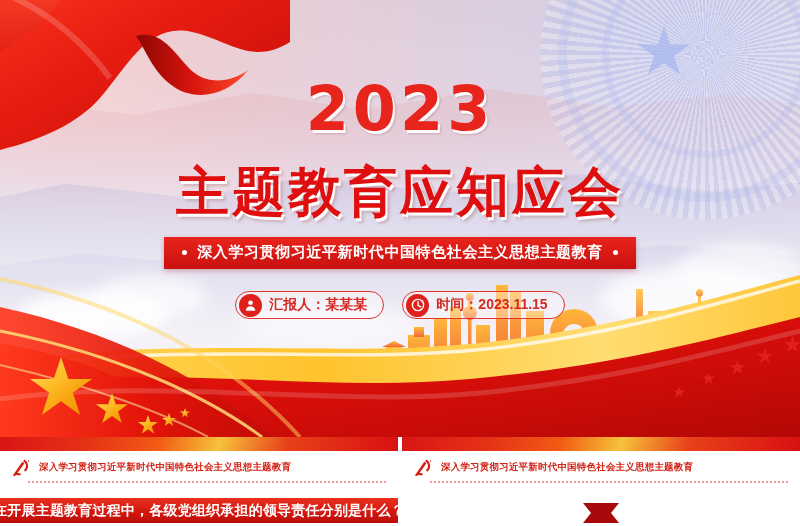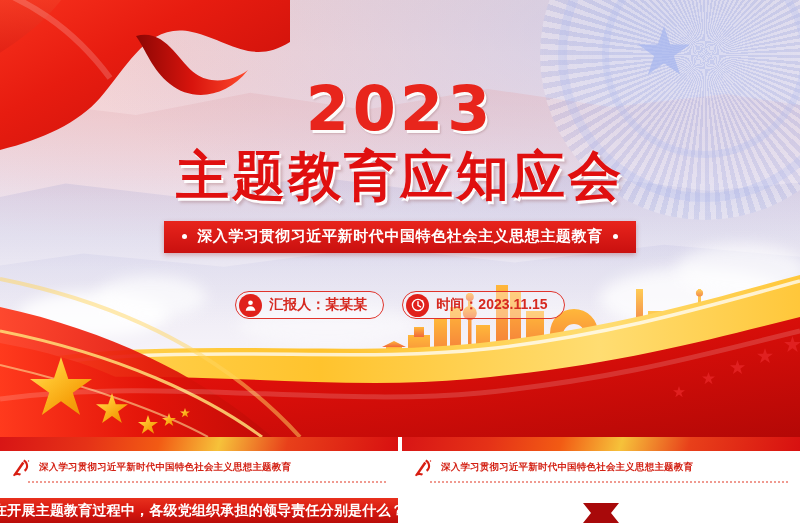--- a/index.html
+++ b/index.html
@@ -71,21 +71,21 @@
   .skyline{ position:absolute; left:380px; bottom:62px; width:330px; height:112px; }
 
   
   .titlewrap{ position:absolute; left:0; top:78px; width:788px; text-align:center; z-index:30;padding-left:12px; }
   .year{
     font-family:"DejaVu Sans","Liberation Sans",sans-serif;
     font-size:62px; font-weight:700; letter-spacing:4px; color:#e8251c; line-height:1;
     text-shadow:2px 3px 0 rgba(255,255,255,.95), 3px 4px 2px rgba(140,90,90,.30);
   }
   .maintitle{
-    margin-top:6px;
+    margin-top:22px;
     font-family:"DejaVu Sans","Liberation Sans",sans-serif;
     font-size:53px; font-weight:700; letter-spacing:3px; color:#e00f0f; line-height:1.12;
     text-shadow:2px 3px 0 rgba(255,255,255,.96), 4px 5px 3px rgba(150,90,90,.32);
   }
   .subbar{
     margin:16px auto 0; display:inline-flex; align-items:center; justify-content:center; gap:10px;
     padding:6px 18px 7px; background:linear-gradient(to bottom,#e8241c,#c9100f);
     box-shadow:0 2px 5px rgba(150,20,20,.30);
   }
   .subbar .dot{ width:5px; height:5px; border-radius:50%; background:#fff; flex:0 0 auto; }

